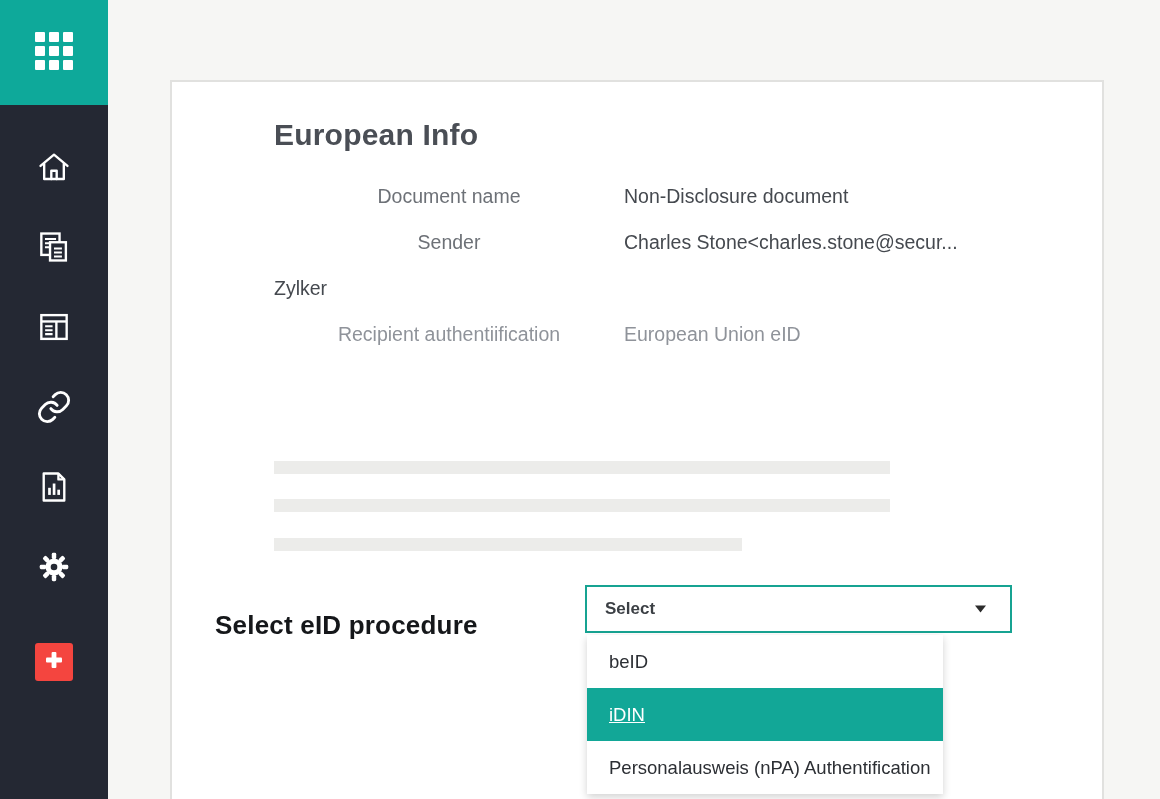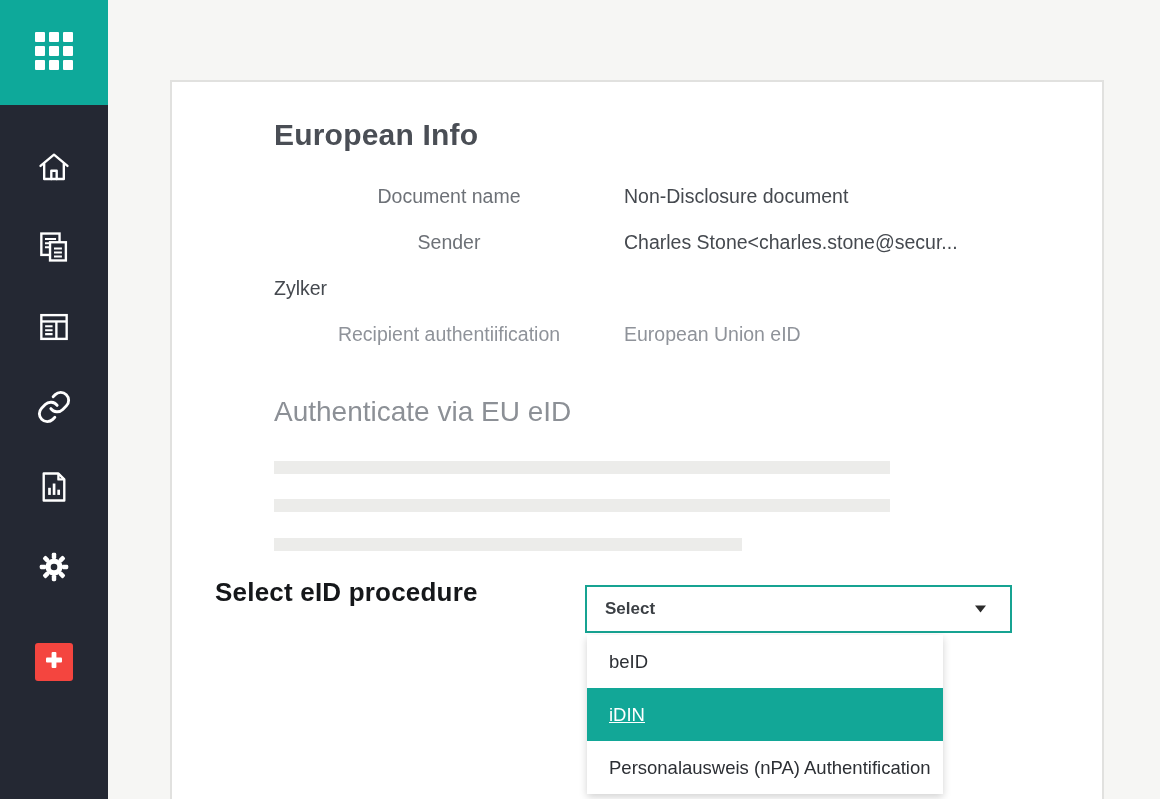--- a/index.html
+++ b/index.html
@@ -54,21 +54,21 @@
     position:absolute; left:102px; top:314px;
     font-size:28px; line-height:32px; font-weight:500; color:#8c9096;
   }
 
   .skeleton { position:absolute; left:102px; height:13px; background:#ececea; }
   .skeleton.b1 { top:379px; width:616px; }
   .skeleton.b2 { top:417px; width:616px; }
   .skeleton.b3 { top:456px; width:468px; }
 
   .procedure-label {
-    position:absolute; left:43px; top:495px;
+    position:absolute; left:43px; top:528px;
     font-size:26px; line-height:30px; font-weight:700; color:#15171a; letter-spacing:.2px;
   }
 
   .select-box {
     position:absolute; left:413px; top:503px; width:427px; height:48px;
     background:#fff; border:2px solid #17a392;
     display:flex; align-items:center; cursor:pointer;font-weight:bold;
   }
   .select-value { margin-left:18px; font-size:17px; color:#3c4045; flex:1; }
   .select-caret { margin-right:24px; display:flex; align-items:center; }
@@ -213,21 +213,20 @@
       </div>
       <div class="info-row">
         <span class="info-value">Zylker</span>
       </div>
       <div class="info-row">
         <span class="info-label muted">Recipient authentiification</span>
         <span class="info-value muted">European Union eID</span>
       </div>
     </div>
 
-    <h2 class="section-title">Authenticate via EU eID</h2>
 
     <div class="skeleton b1"></div>
     <div class="skeleton b2"></div>
     <div class="skeleton b3"></div>
 
     <div class="procedure-label">Select eID procedure</div>
 
     <div class="select-box">
       <span class="select-value">Select</span>
       <span class="select-caret">

